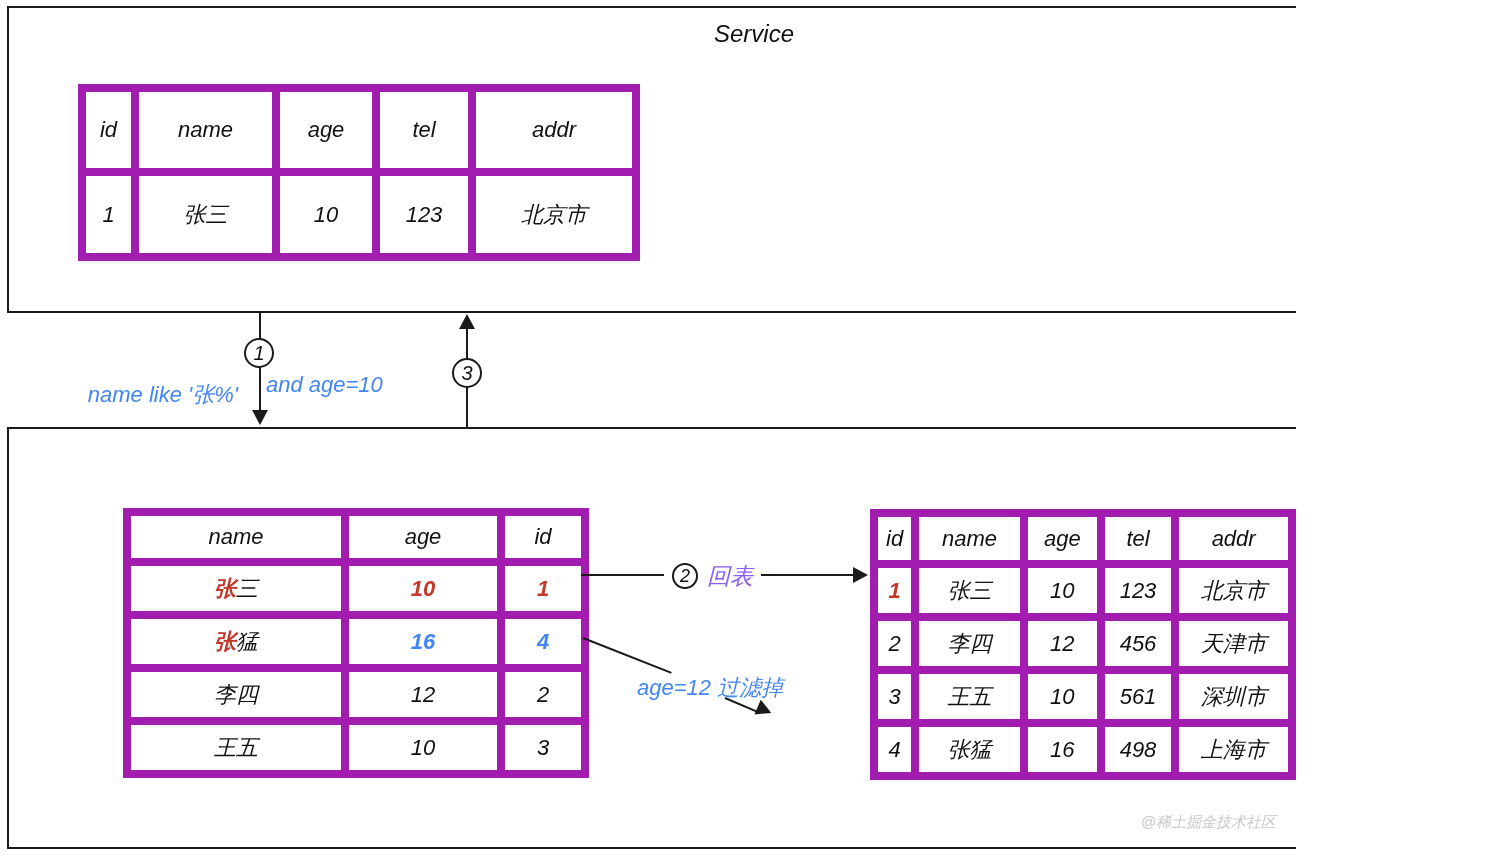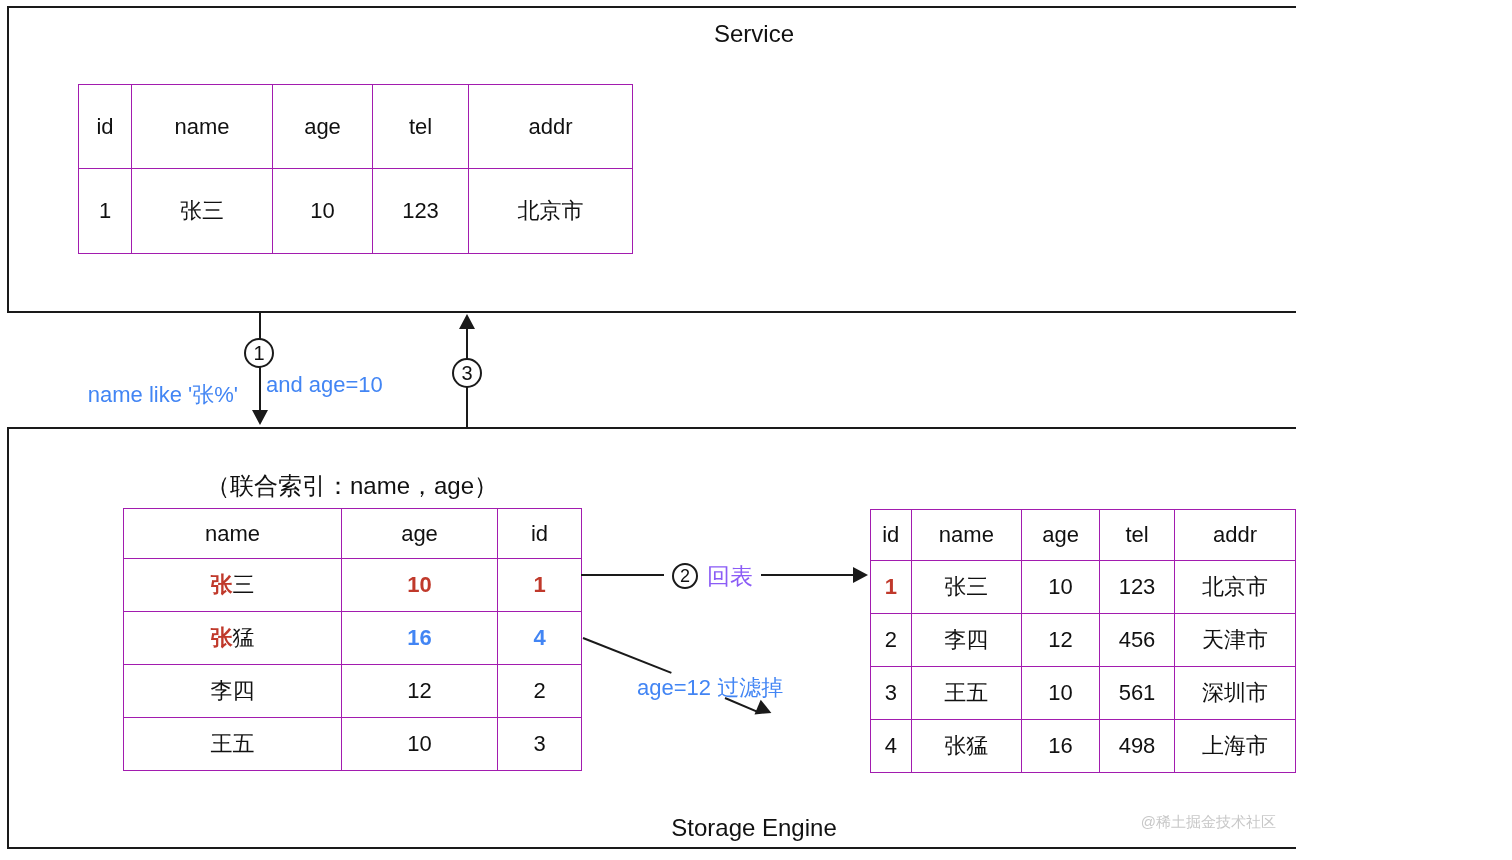--- a/index.html
+++ b/index.html
@@ -1,29 +1,29 @@
 <!DOCTYPE html>
 <html style="--highlight-red: #c0392b; --highlight-blue: #4285f4; --watermark-gray: #c8c8c8;"><head>
 <meta charset="utf-8">
 <style>
   html,body{margin:0;padding:0;background:#fff;}
   body{font-family:"Liberation Sans","DejaVu Sans",sans-serif;color:#1a1a1a;}
-  .canvas{position:relative;width:1296px;height:860px;background:#fff;overflow:hidden;}
+  .canvas{position:relative;width:1296px;height:860px;background:#fff;overflow:hidden;font-style:italic;}
 
   .box{position:absolute;box-sizing:border-box;border:2px solid #1a1a1a;background:#fff;}
   .service-box{left:7px;top:6px;width:1494px;height:307px;}
   .storage-box{left:7px;top:427px;width:1494px;height:422px;}
 
   .zone-label{position:absolute;font-size:24px;text-align:center;color:#111;}
   .service-label{left:7px;top:20px;width:1494px;}
   .storage-label{left:7px;top:814px;width:1494px;}
 
   table{position:absolute;border-collapse:collapse;table-layout:fixed;background:#fff;
         text-align:center;font-size:22px;color:#111;}
-  td,th{border:1px solid #a21caf;font-weight:400;padding:0;vertical-align:middle;overflow:hidden;}
+  td,th{border:8px solid #a21caf;font-weight:400;padding:0;vertical-align:middle;overflow:hidden;}
 
   .service-tbl{left:78px;top:84px;}
   .service-tbl tr.hdr{height:84px;}
   .service-tbl tr.row{height:85px;}
 
   .joint-tbl{left:123px;top:508px;}
   .joint-tbl tr.hdr{height:50px;}
   .joint-tbl tr.row{height:53px;}
 
   .clustered-tbl{left:870px;top:509px;}
@@ -102,24 +102,22 @@
   <div class="step-circle" style="left:244px;top:338px;">1</div>
 
   <div class="v-line" style="left:466px;top:328px;height:99px;"></div>
   <div class="tri tri-up" style="left:459px;top:314px;"></div>
   <div class="step-circle" style="left:452px;top:358px;">3</div>
 
   <div class="note q-left">name like '张%'</div>
   <div class="note q-right">and age=10</div>
 
   <div class="box storage-box"></div>
-  <div class="zone-label storage-label">Storage Engine</div>
   <div class="watermark">@稀土掘金技术社区</div>
 
-  <div class="tbl-title joint-title">（联合索引：name，age）</div>
   <table class="joint-tbl">
     <colgroup>
         <col style="width:218px">
         <col style="width:156px">
         <col style="width:84px">
       </colgroup>
     <tbody>
         <tr class="hdr">
       <th>name</th>
       <th>age</th>

